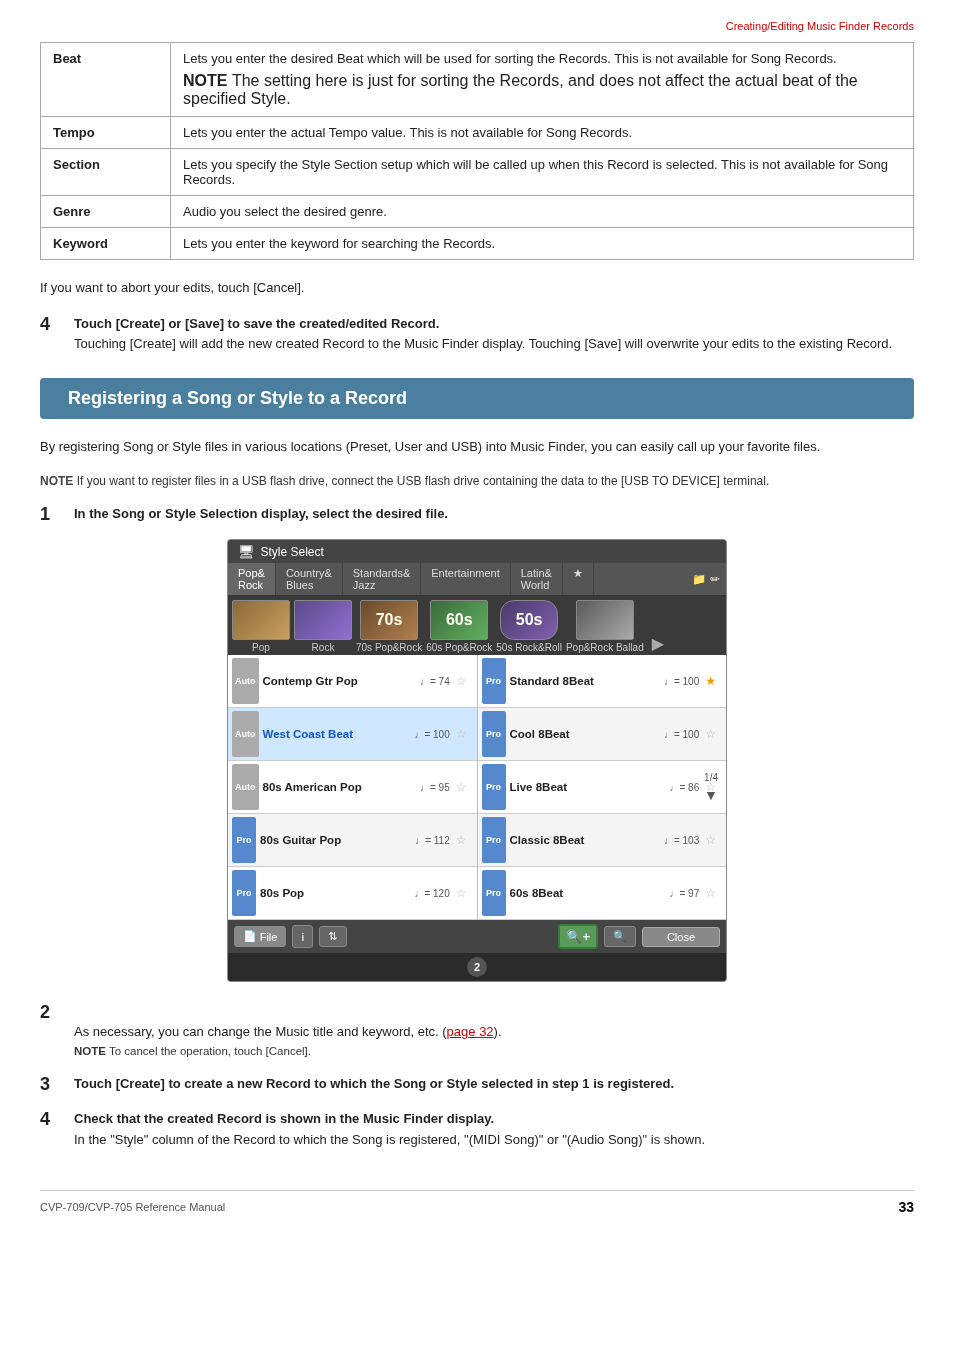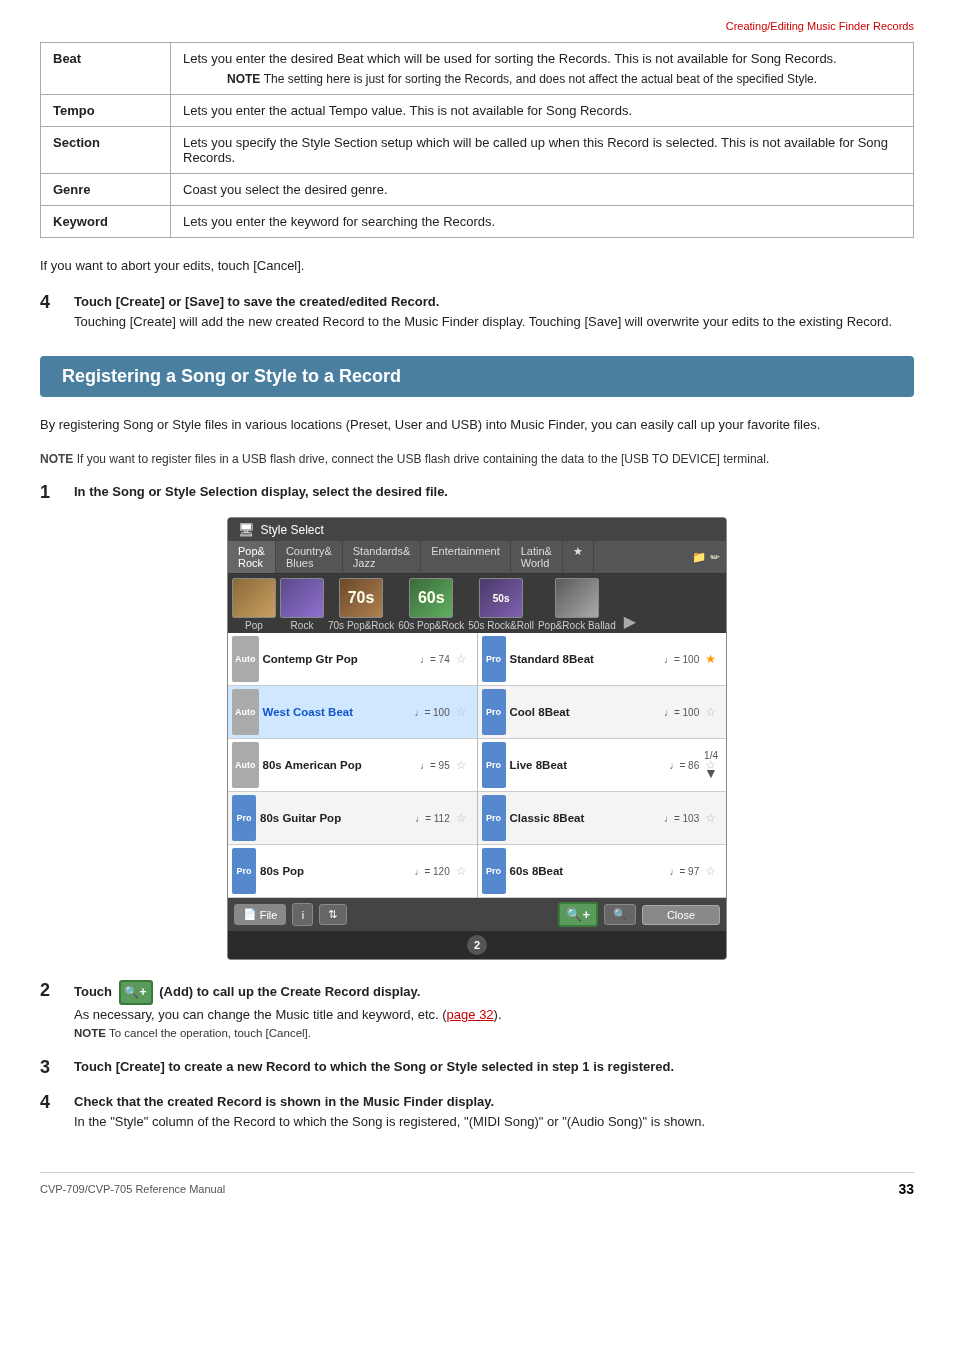--- a/index.html
+++ b/index.html
@@ -51,21 +51,21 @@
     .para {
       margin: 10px 0 16px 0;
       font-size: 13px;
       line-height: 1.5;
     }
 
     
     .section-header {
       background: #4a7fa0;
       color: #fff;
-      padding: 10px 22px;
+      padding: 10px 28px;
       font-size: 18px;
       font-weight: bold;
       border-radius: 4px;
       margin: 24px 0 18px 0;
     }
 
     
     .note-block {
       font-size: 12px;
       color: #333;
@@ -161,38 +161,38 @@
       gap: 4px;
       align-items: flex-end;
     }
     .ss-cat-item {
       display: flex;
       flex-direction: column;
       align-items: center;
       cursor: pointer;
     }
     .ss-cat-thumb {
-      width: 44px;
+      width: 58px;
       height: 40px;
       background: #666;
       border: 1px solid #888;
       border-radius: 2px;
       display: flex;
       align-items: center;
       justify-content: center;
       font-size: 9px;
       color: #ddd;
       position: relative;
       overflow: hidden;
     }
     .ss-cat-thumb.pop { background: linear-gradient(135deg, #8a6a3a, #c8a060); }
     .ss-cat-thumb.rock { background: linear-gradient(135deg, #5a4a8a, #9070d0); }
     .ss-cat-thumb.t70s { background: linear-gradient(135deg, #6a4a2a, #b08050); font-size: 16px; font-weight: bold; color: #ffe; }
     .ss-cat-thumb.s60s { background: linear-gradient(135deg, #3a6a3a, #60b060); font-size: 16px; font-weight: bold; color: #ffe; }
-    .ss-cat-thumb.s50s { background: linear-gradient(135deg, #4a3a6a, #8060b0); font-size: 10px; font-weight: bold; color: #ffe; }
+    .ss-cat-thumb.s50s { background: linear-gradient(135deg, #4a3a6a, #8060b0); font-size: 16px; font-weight: bold; color: #ffe; border-radius: 14px; }
     .ss-cat-thumb.prb { background: linear-gradient(135deg, #5a5a5a, #aaaaaa); }
     .ss-cat-label {
       color: #ccc;
       font-size: 10px;
       margin-top: 2px;
       text-align: center;
     }
     .ss-arrow-right {
       color: #aaa;
       font-size: 16px;
@@ -329,33 +329,33 @@
 <body>
 
 <div class="top-link">
   <a>Creating/Editing Music Finder Records</a>
 </div>
 
 <table class="info-table">
   <tbody id="table-body">
       <tr>
         <td>Beat</td>
-        <td>Lets you enter the desired Beat which will be used for sorting the Records. This is not available for Song Records.<div style="margin-top: 6px; font-size: 12px; margin-left: 44px;"><span class="note-inline">NOTE </span>The setting here is just for sorting the Records, and does not affect the actual beat of the specified Style.</div></td>
+        <td>Lets you enter the desired Beat which will be used for sorting the Records. This is not available for Song Records.<div style="margin-top: 6px; font-size: 16px;"><span class="note-inline">NOTE </span>The setting here is just for sorting the Records, and does not affect the actual beat of the specified Style.</div></td>
       </tr>
       <tr>
         <td>Tempo</td>
         <td>Lets you enter the actual Tempo value. This is not available for Song Records.</td>
       </tr>
       <tr>
         <td>Section</td>
         <td>Lets you specify the Style Section setup which will be called up when this Record is selected. This is not available for Song Records.</td>
       </tr>
       <tr>
         <td>Genre</td>
-        <td>Coast you select the desired genre.</td>
+        <td>Audio you select the desired genre.</td>
       </tr>
       <tr>
         <td>Keyword</td>
         <td>Lets you enter the keyword for searching the Records.</td>
       </tr>
     </tbody>
 </table>
 
 <p class="para">If you want to abort your edits, touch [Cancel].</p>
 
@@ -535,25 +535,20 @@
   </div>
 
   <div style="text-align:center;padding:4px 0;background:#2a2a2a;">
     <span class="circle-num">2</span>
   </div>
 </div>
 
 <div class="step">
   <div class="step-num">2</div>
   <div class="step-content">
-    <span class="step-title">
-      <span>Touch</span>
-      <span style="display:inline-block;background:#5a9a5a;color:#fff;border:2px solid #3a7a3a;border-radius:3px;padding:1px 4px;font-size:12px;margin:0 3px;">🔍+</span>
-      <span>(Add) to call up the Create Record display.</span>
-    </span>
     <br>
     <span>As necessary, you can change the Music title and keyword, etc. (<a href="#" style="color:#c00;">page 32</a>).</span>
     <div class="step-note">
       <span class="note-label">NOTE</span>
       <span>To cancel the operation, touch [Cancel].</span>
     </div>
   </div>
 </div>
 
 <div class="step">

